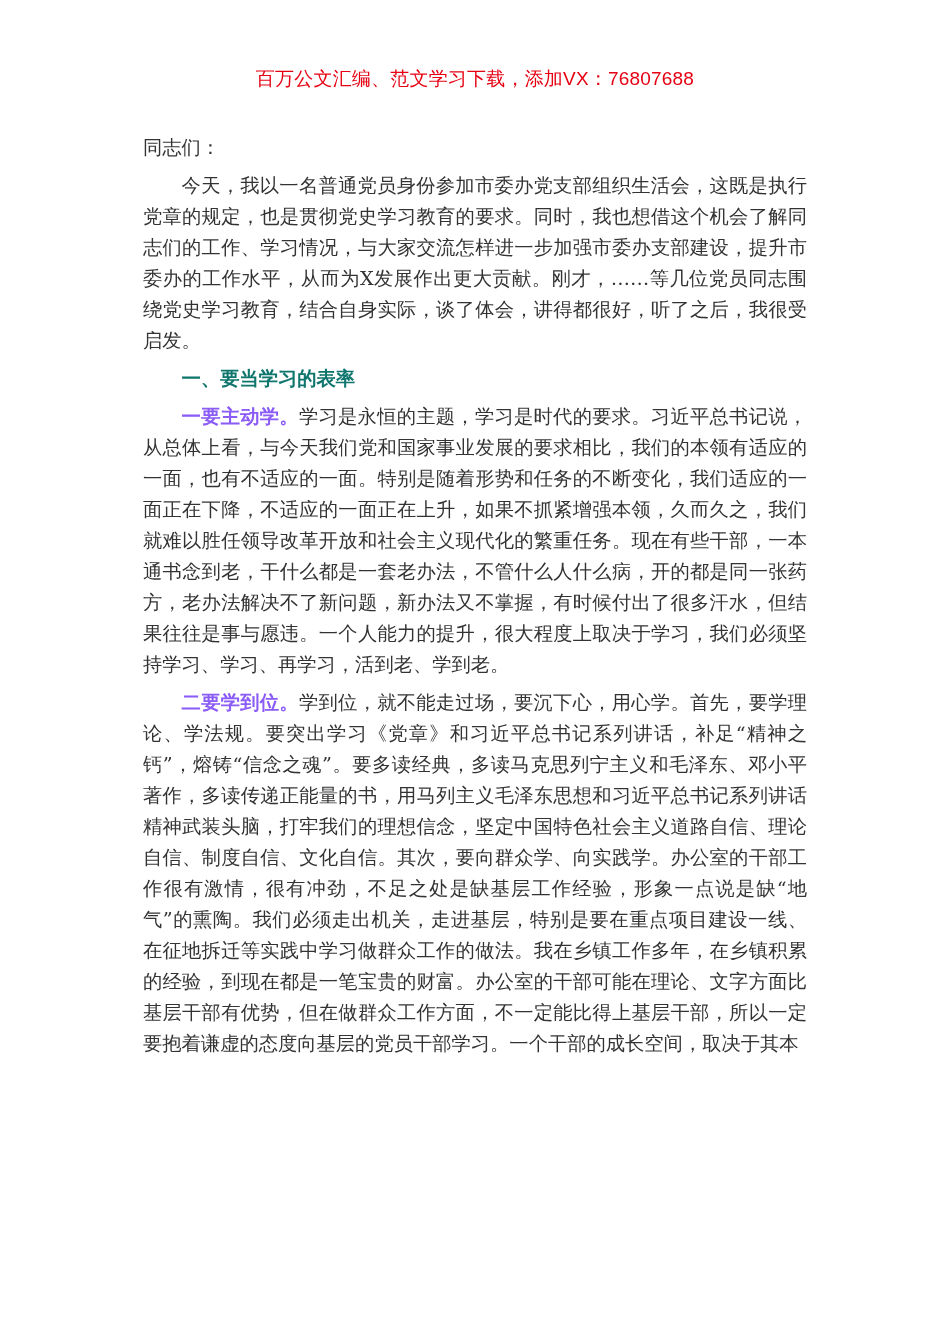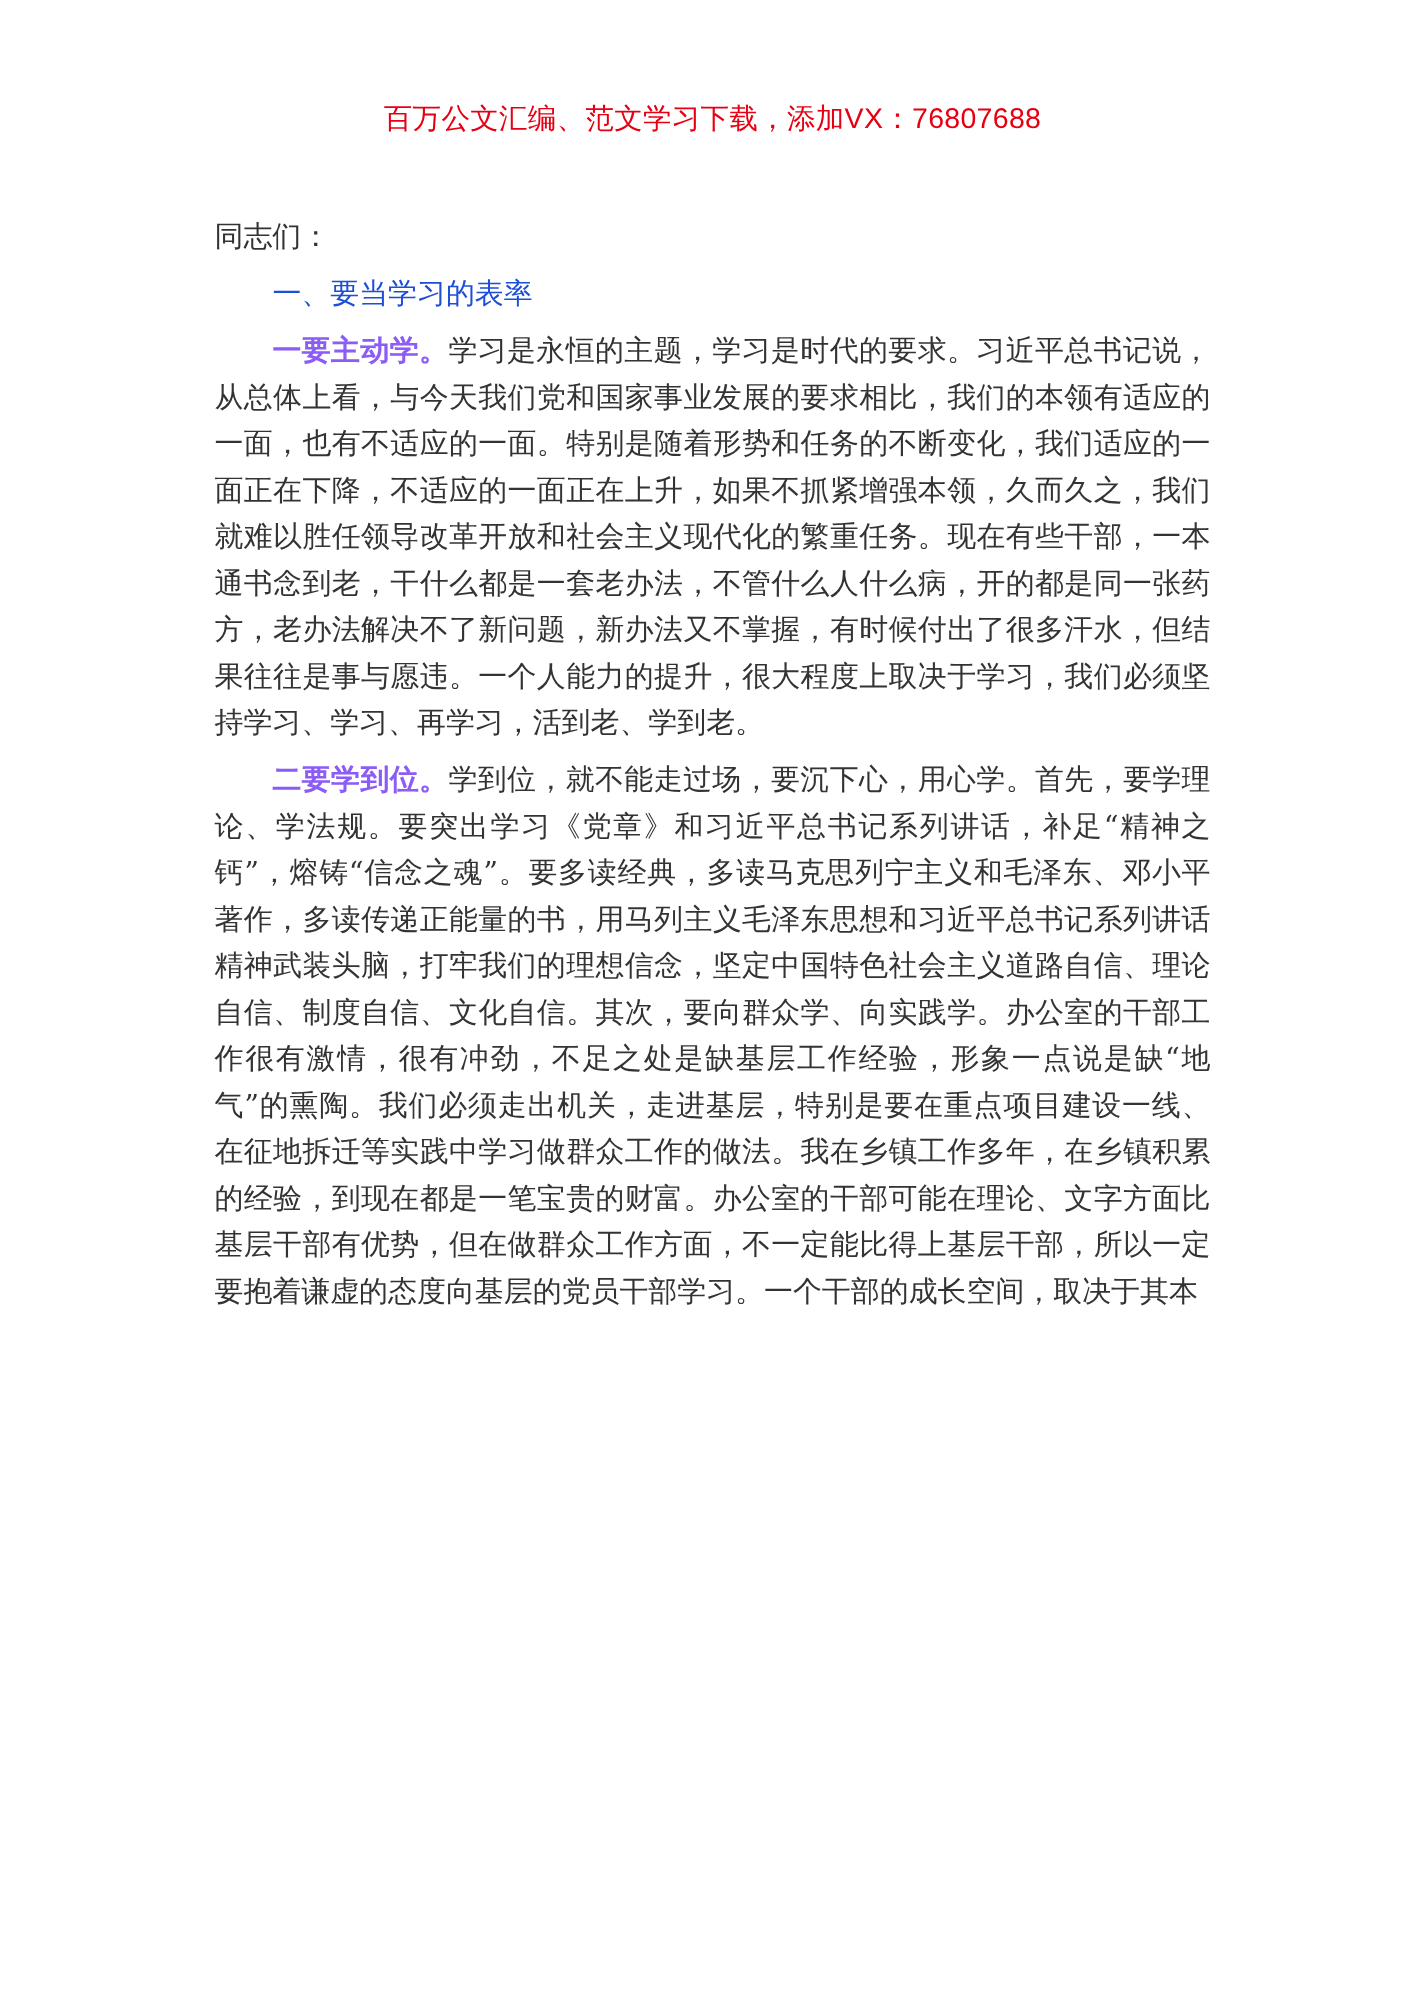--- a/index.html
+++ b/index.html
@@ -8,28 +8,29 @@
     position: absolute; top: 66px; left: 0; width: 950px; text-align: center;
     font-family: "Liberation Sans", "DejaVu Sans", sans-serif;
     font-size: 19px; color: #e60012; letter-spacing: 0.2px;
   }
   .doc {
     position: absolute; top: 126px; left: 143px; width: 664px;
     font-family: "DejaVu Serif", "Liberation Serif", serif;
     font-size: 19.3px; line-height: 31px; color: #333333;
     text-align: justify; text-justify: inter-character;
   }
-  .salute { margin: 16px 0 7px 0; }
+  .salute { margin: 6px 0 7px 0; }
   .p { margin: 0 0 7px 0; text-indent: 2em; }
-  .h { margin: 0 0 7px 0; text-indent: 2em; font-weight: normal; font-family: "DejaVu Sans", "Liberation Sans", sans-serif; color: #1d4ed8; }
+  .h { margin: 0 0 7px 0; text-indent: 2em; font-weight: bold; font-family: "DejaVu Sans", "Liberation Sans", sans-serif; color: #0f766e; }
   .lead { font-weight: bold; font-family: "DejaVu Sans", "Liberation Sans", sans-serif; color: #8b5cf6; }
 </style>
 </head>
 <body>
 
 <div class="banner">百万公文汇编、范文学习下载，添加VX：76807688</div>
 
 <div class="doc">
   <p class="salute">同志们：</p>
+  <p class="p">今天，我以一名普通党员身份参加市委办党支部组织生活会，这既是执行党章的规定，也是贯彻党史学习教育的要求。同时，我也想借这个机会了解同志们的工作、学习情况，与大家交流怎样进一步加强市委办支部建设，提升市委办的工作水平，从而为X发展作出更大贡献。刚才，……等几位党员同志围绕党史学习教育，结合自身实际，谈了体会，讲得都很好，听了之后，我很受启发。</p>
   <p class="h">一、要当学习的表率</p>
   <p class="p"><span class="lead">一要主动学。</span><span>学习是永恒的主题，学习是时代的要求。习近平总书记说，从总体上看，与今天我们党和国家事业发展的要求相比，我们的本领有适应的一面，也有不适应的一面。特别是随着形势和任务的不断变化，我们适应的一面正在下降，不适应的一面正在上升，如果不抓紧增强本领，久而久之，我们就难以胜任领导改革开放和社会主义现代化的繁重任务。现在有些干部，一本通书念到老，干什么都是一套老办法，不管什么人什么病，开的都是同一张药方，老办法解决不了新问题，新办法又不掌握，有时候付出了很多汗水，但结果往往是事与愿违。一个人能力的提升，很大程度上取决于学习，我们必须坚持学习、学习、再学习，活到老、学到老。</span></p>
   <p class="p"><span class="lead">二要学到位。</span><span>学到位，就不能走过场，要沉下心，用心学。首先，要学理论、学法规。要突出学习《党章》和习近平总书记系列讲话，补足“精神之钙”，熔铸“信念之魂”。要多读经典，多读马克思列宁主义和毛泽东、邓小平著作，多读传递正能量的书，用马列主义毛泽东思想和习近平总书记系列讲话精神武装头脑，打牢我们的理想信念，坚定中国特色社会主义道路自信、理论自信、制度自信、文化自信。其次，要向群众学、向实践学。办公室的干部工作很有激情，很有冲劲，不足之处是缺基层工作经验，形象一点说是缺“地气”的熏陶。我们必须走出机关，走进基层，特别是要在重点项目建设一线、在征地拆迁等实践中学习做群众工作的做法。我在乡镇工作多年，在乡镇积累的经验，到现在都是一笔宝贵的财富。办公室的干部可能在理论、文字方面比基层干部有优势，但在做群众工作方面，不一定能比得上基层干部，所以一定要抱着谦虚的态度向基层的党员干部学习。一个干部的成长空间，取决于其本</span></p>
 </div>
 
 </body></html>

